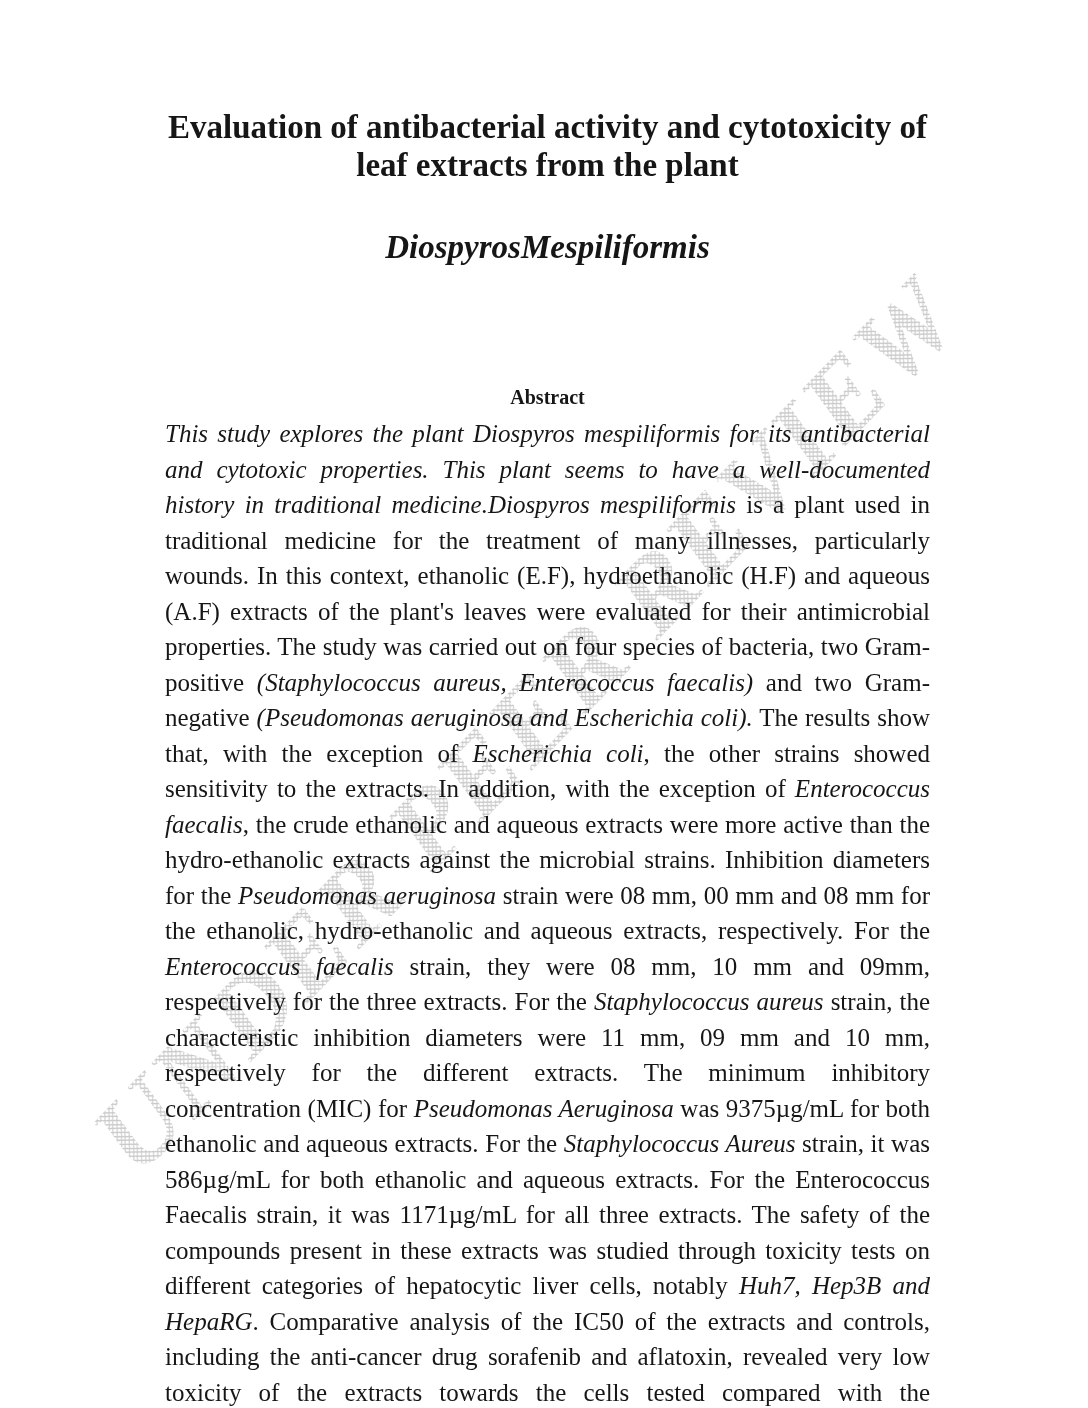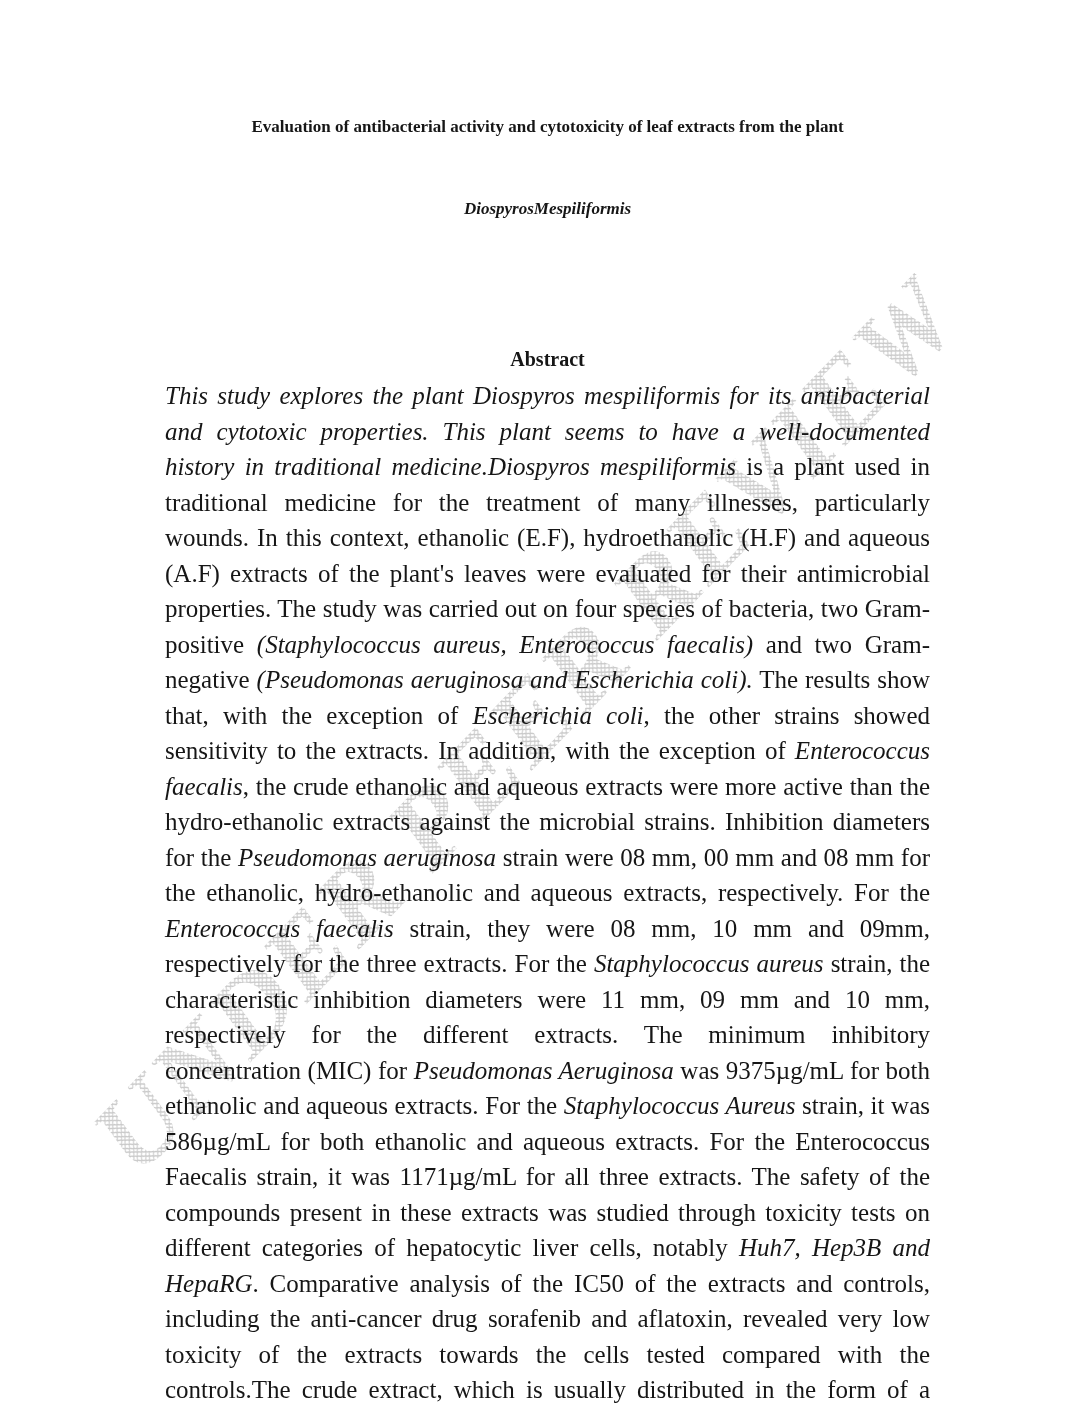--- a/index.html
+++ b/index.html
@@ -39,21 +39,21 @@
     pointer-events: none;
   }
   .content {
     position: relative;
     z-index: 1;
     padding: 108px 158px 0 165px;
   }
   .title {
     margin: 0;
     text-align: center;
-    font-size: 17px;
+    font-size: 33px;
     font-weight: 700;
     line-height: 38px;
   }
   .title .t1 { display: block; }
   .title .t2 { display: block; font-style: italic; margin-top: 44px; }
   .abstract-heading {
     margin: 112px 0 0 0;
     font-size: 20px;
     font-weight: 700;
     line-height: 38px;

